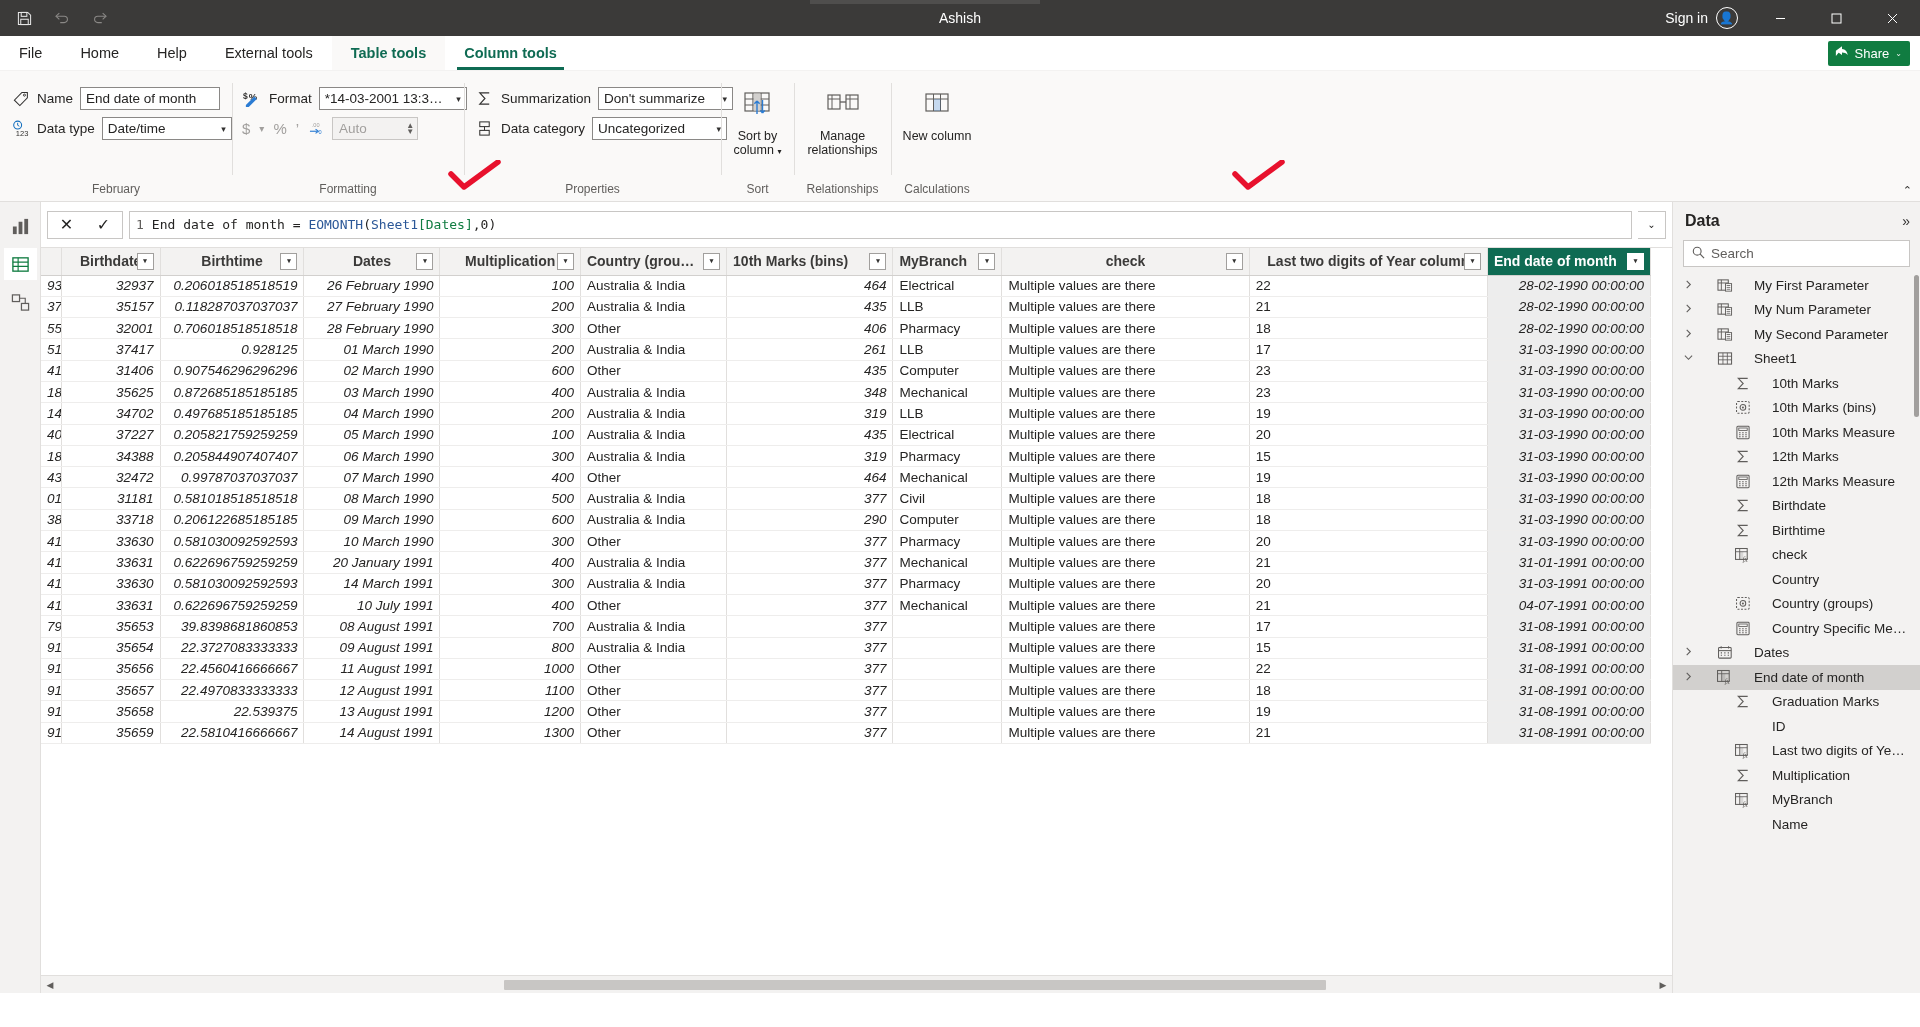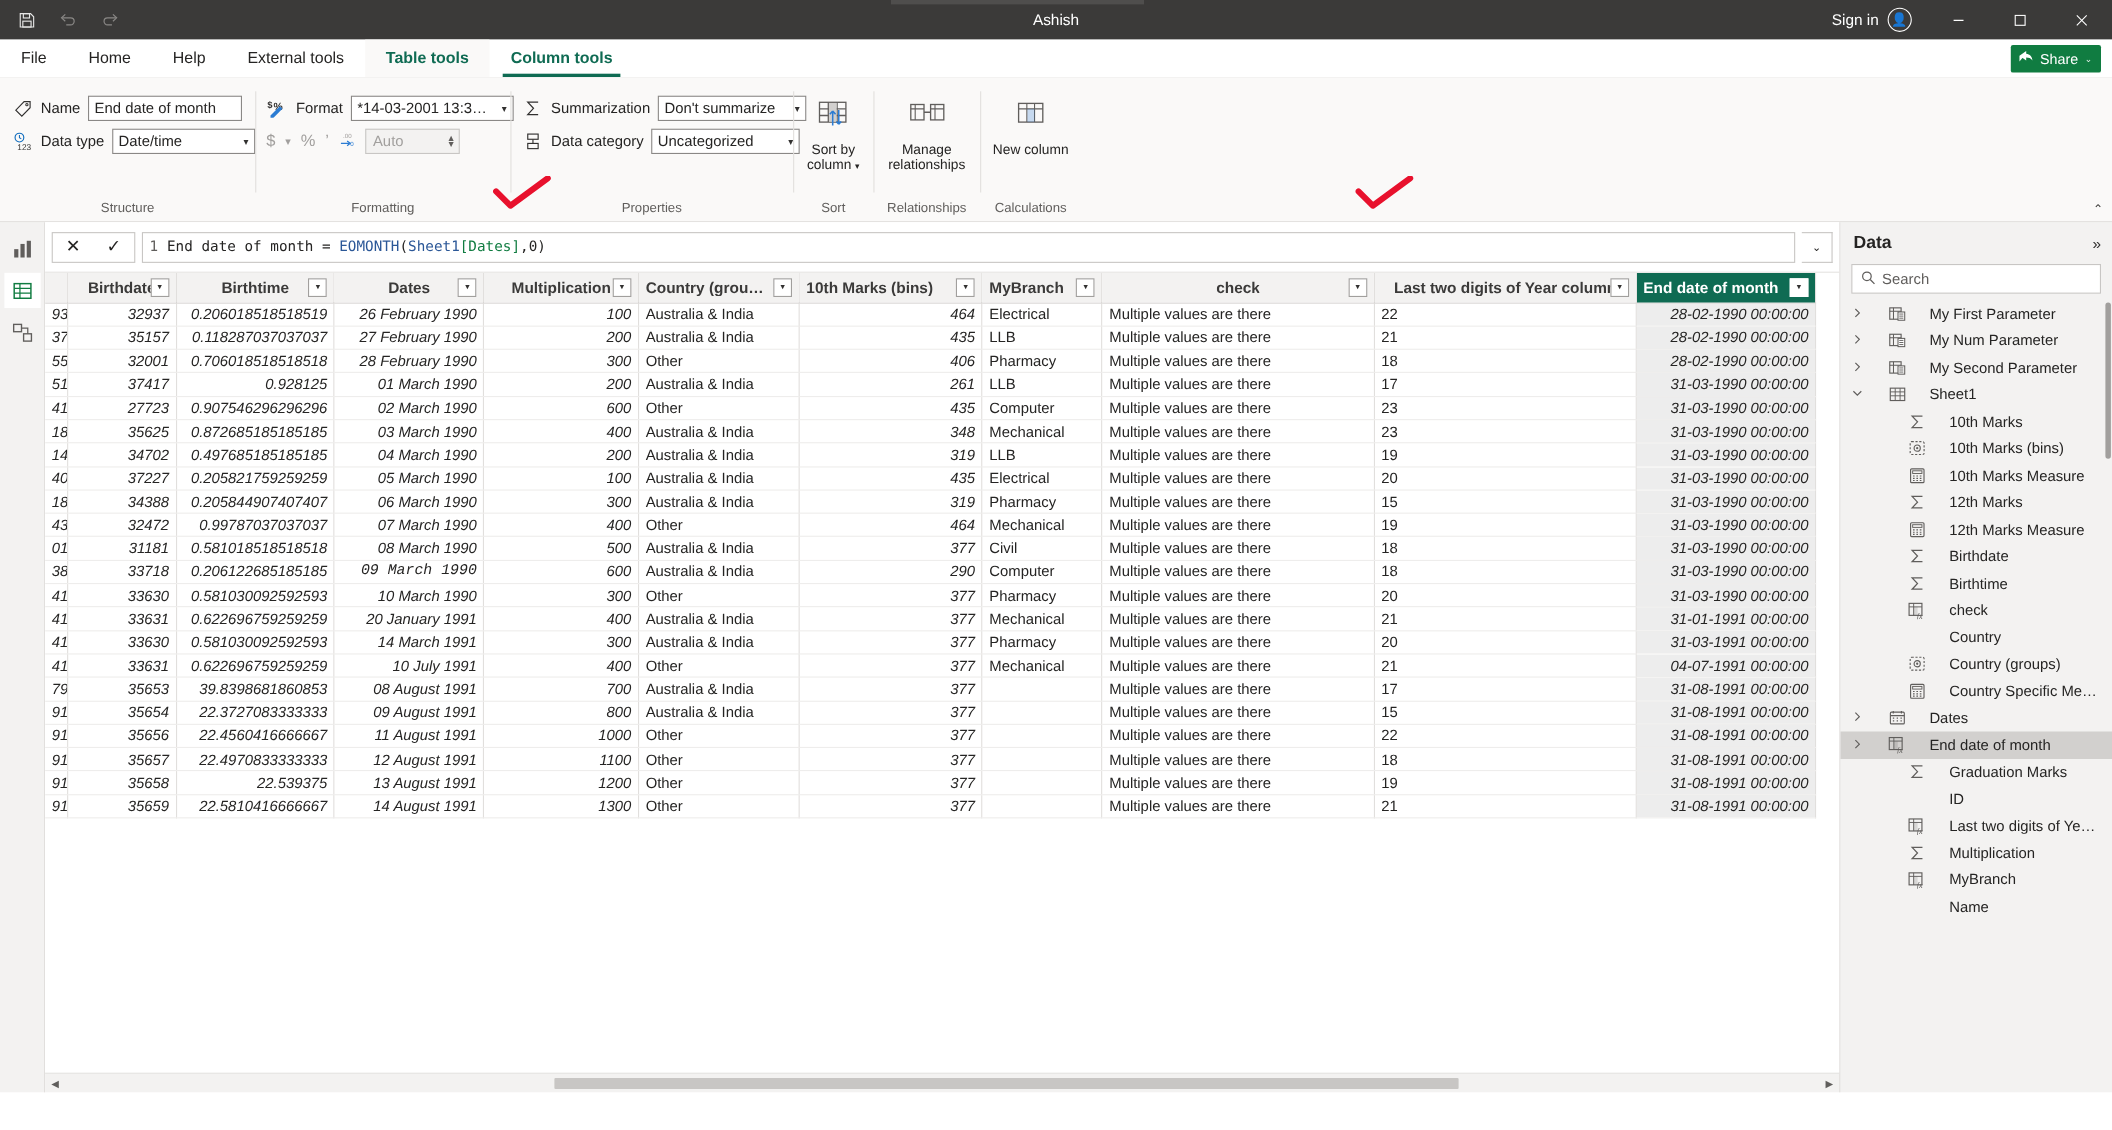--- a/index.html
+++ b/index.html
@@ -340,21 +340,21 @@
               </svg>
           </span>
           <span class="flabel">Data type</span>
           <div class="inputbox combo" style="width:130px">
             <span class="cv">Date/time</span>
             <span class="chev">▾</span>
           </div>
         </div>
       </div>
     </div>
-    <div class="rgroup-label">Structure</div>
+    <div class="rgroup-label">February</div>
   </div>
 
   <div class="rgroup" style="width:232px">
     <div class="rgroup-body">
       <div class="fieldrows">
         <div class="fieldrow">
           <span class="ficon">
             <svg width="19" height="17" viewBox="0 0 20 18">
                 <text x="0" y="9" font-size="9" font-weight="bold" font-family="Liberation Sans" fill="#323130">$</text>
                 <text x="6" y="11" font-size="10" font-weight="bold" font-family="Liberation Sans" fill="#323130">%</text>
@@ -641,21 +641,21 @@
               <td class="num" style="width: 125px;">200</td>
               <td class="txt" style="width: 130px;">Australia &amp; India</td>
               <td class="num" style="width: 148px;">261</td>
               <td class="txt" style="width: 97px;">LLB</td>
               <td class="txt" style="width: 220px;">Multiple values are there</td>
               <td class="txt" style="width: 212px;">17</td>
               <td class="selcol" style="width: 145px;">31-03-1990 00:00:00</td>
             </tr>
             <tr>
               <td class="num" style="width: 18px;">410</td>
-              <td class="num" style="width: 88px;">27723</td>
+              <td class="num" style="width: 88px;">31406</td>
               <td class="num" style="width: 128px;">0.907546296296296</td>
               <td class="num" style="width: 121px;">02 March 1990</td>
               <td class="num" style="width: 125px;">600</td>
               <td class="txt" style="width: 130px;">Other</td>
               <td class="num" style="width: 148px;">435</td>
               <td class="txt" style="width: 97px;">Computer</td>
               <td class="txt" style="width: 220px;">Multiple values are there</td>
               <td class="txt" style="width: 212px;">23</td>
               <td class="selcol" style="width: 145px;">31-03-1990 00:00:00</td>
             </tr>
@@ -734,21 +734,21 @@
               <td class="num" style="width: 148px;">377</td>
               <td class="txt" style="width: 97px;">Civil</td>
               <td class="txt" style="width: 220px;">Multiple values are there</td>
               <td class="txt" style="width: 212px;">18</td>
               <td class="selcol" style="width: 145px;">31-03-1990 00:00:00</td>
             </tr>
             <tr>
               <td class="num" style="width: 18px;">387</td>
               <td class="num" style="width: 88px;">33718</td>
               <td class="num" style="width: 128px;">0.206122685185185</td>
-              <td class="num" style="width: 121px; font-family: Liberation Mono, monospace;">09 March 1990</td>
+              <td class="num" style="width: 121px;">09 March 1990</td>
               <td class="num" style="width: 125px;">600</td>
               <td class="txt" style="width: 130px;">Australia &amp; India</td>
               <td class="num" style="width: 148px;">290</td>
               <td class="txt" style="width: 97px;">Computer</td>
               <td class="txt" style="width: 220px;">Multiple values are there</td>
               <td class="txt" style="width: 212px;">18</td>
               <td class="selcol" style="width: 145px;">31-03-1990 00:00:00</td>
             </tr>
             <tr>
               <td class="num" style="width: 18px;">418</td>

